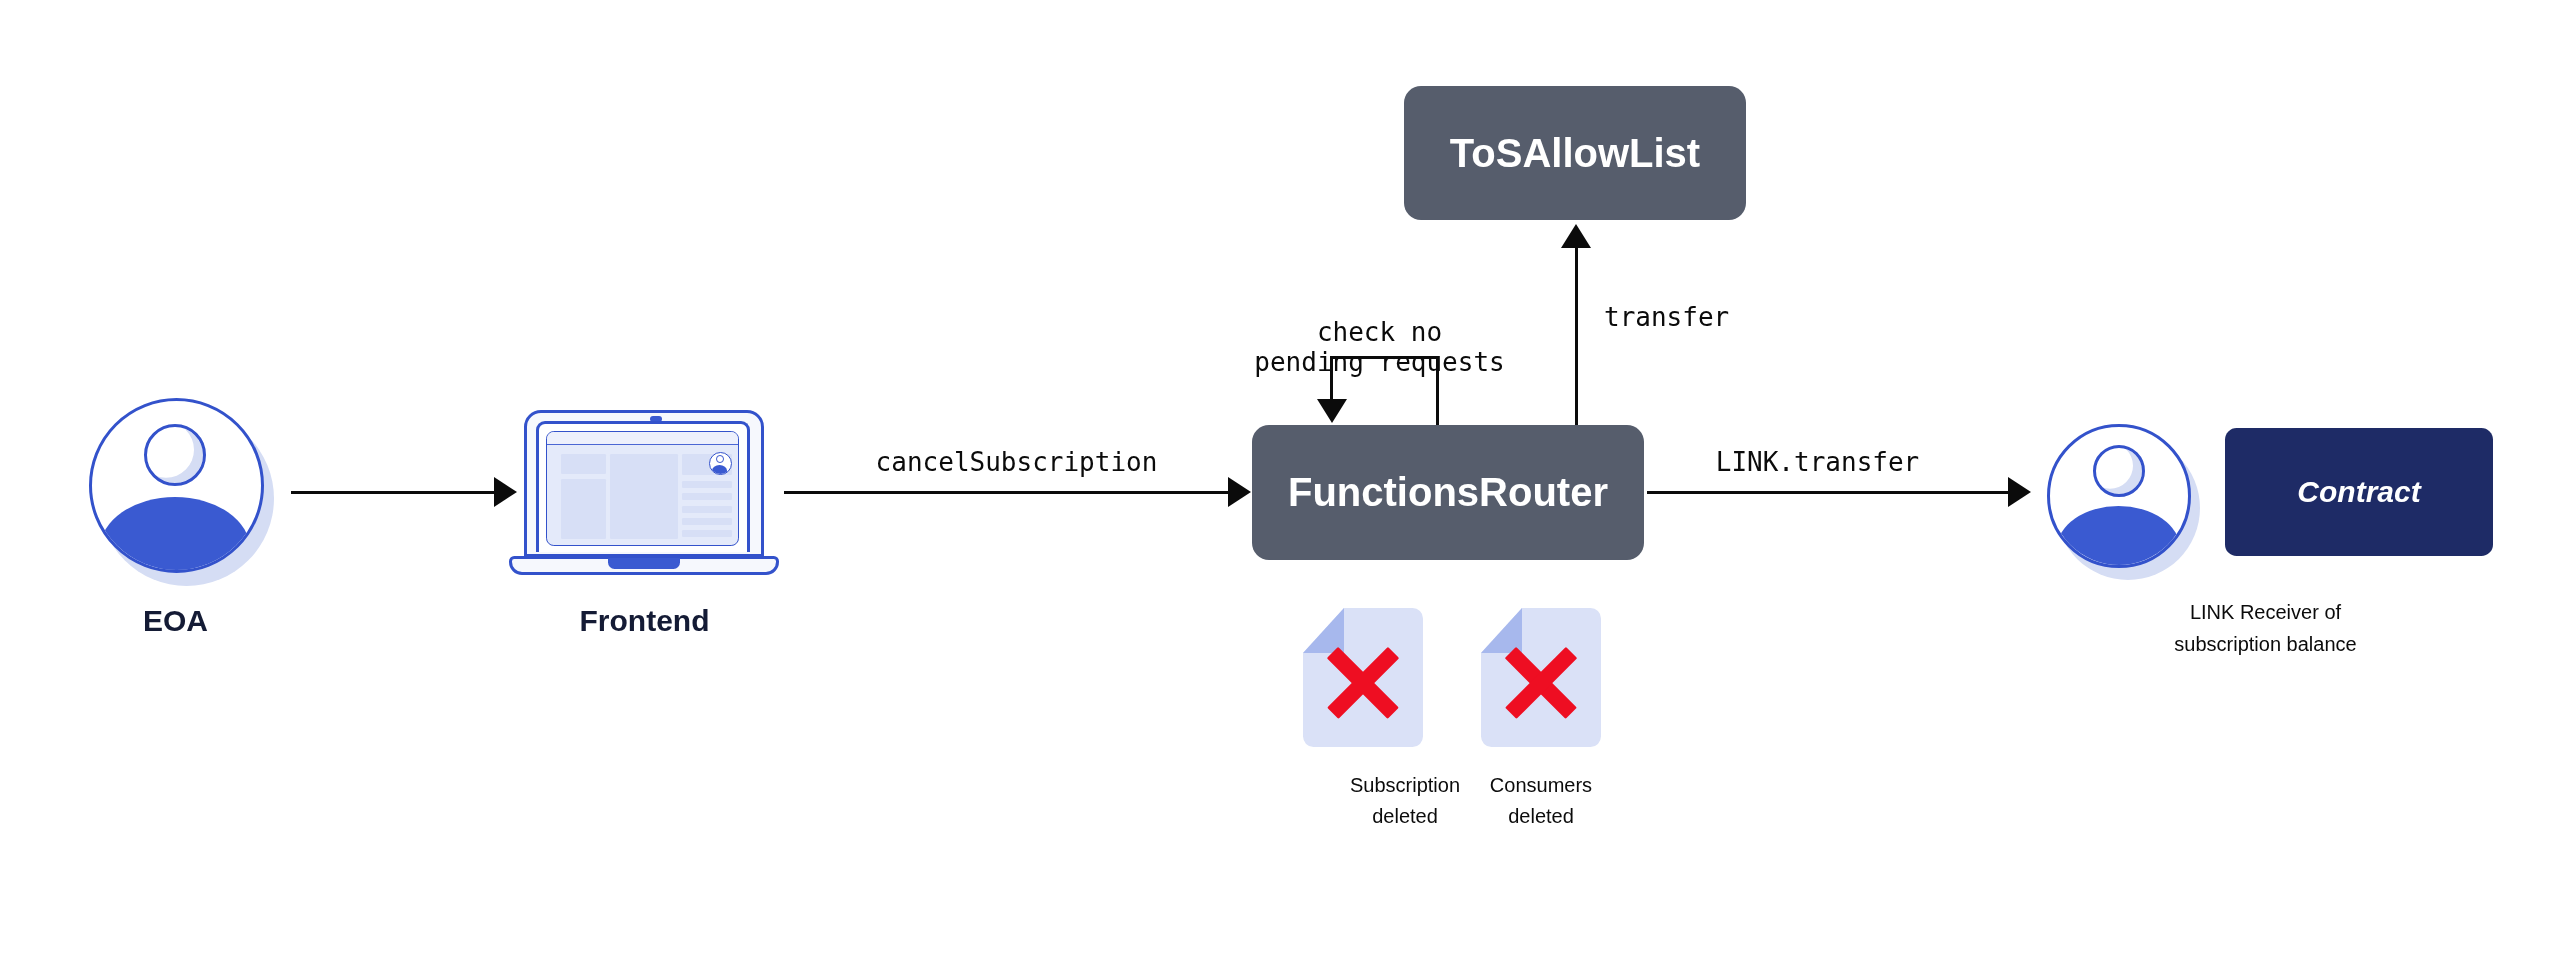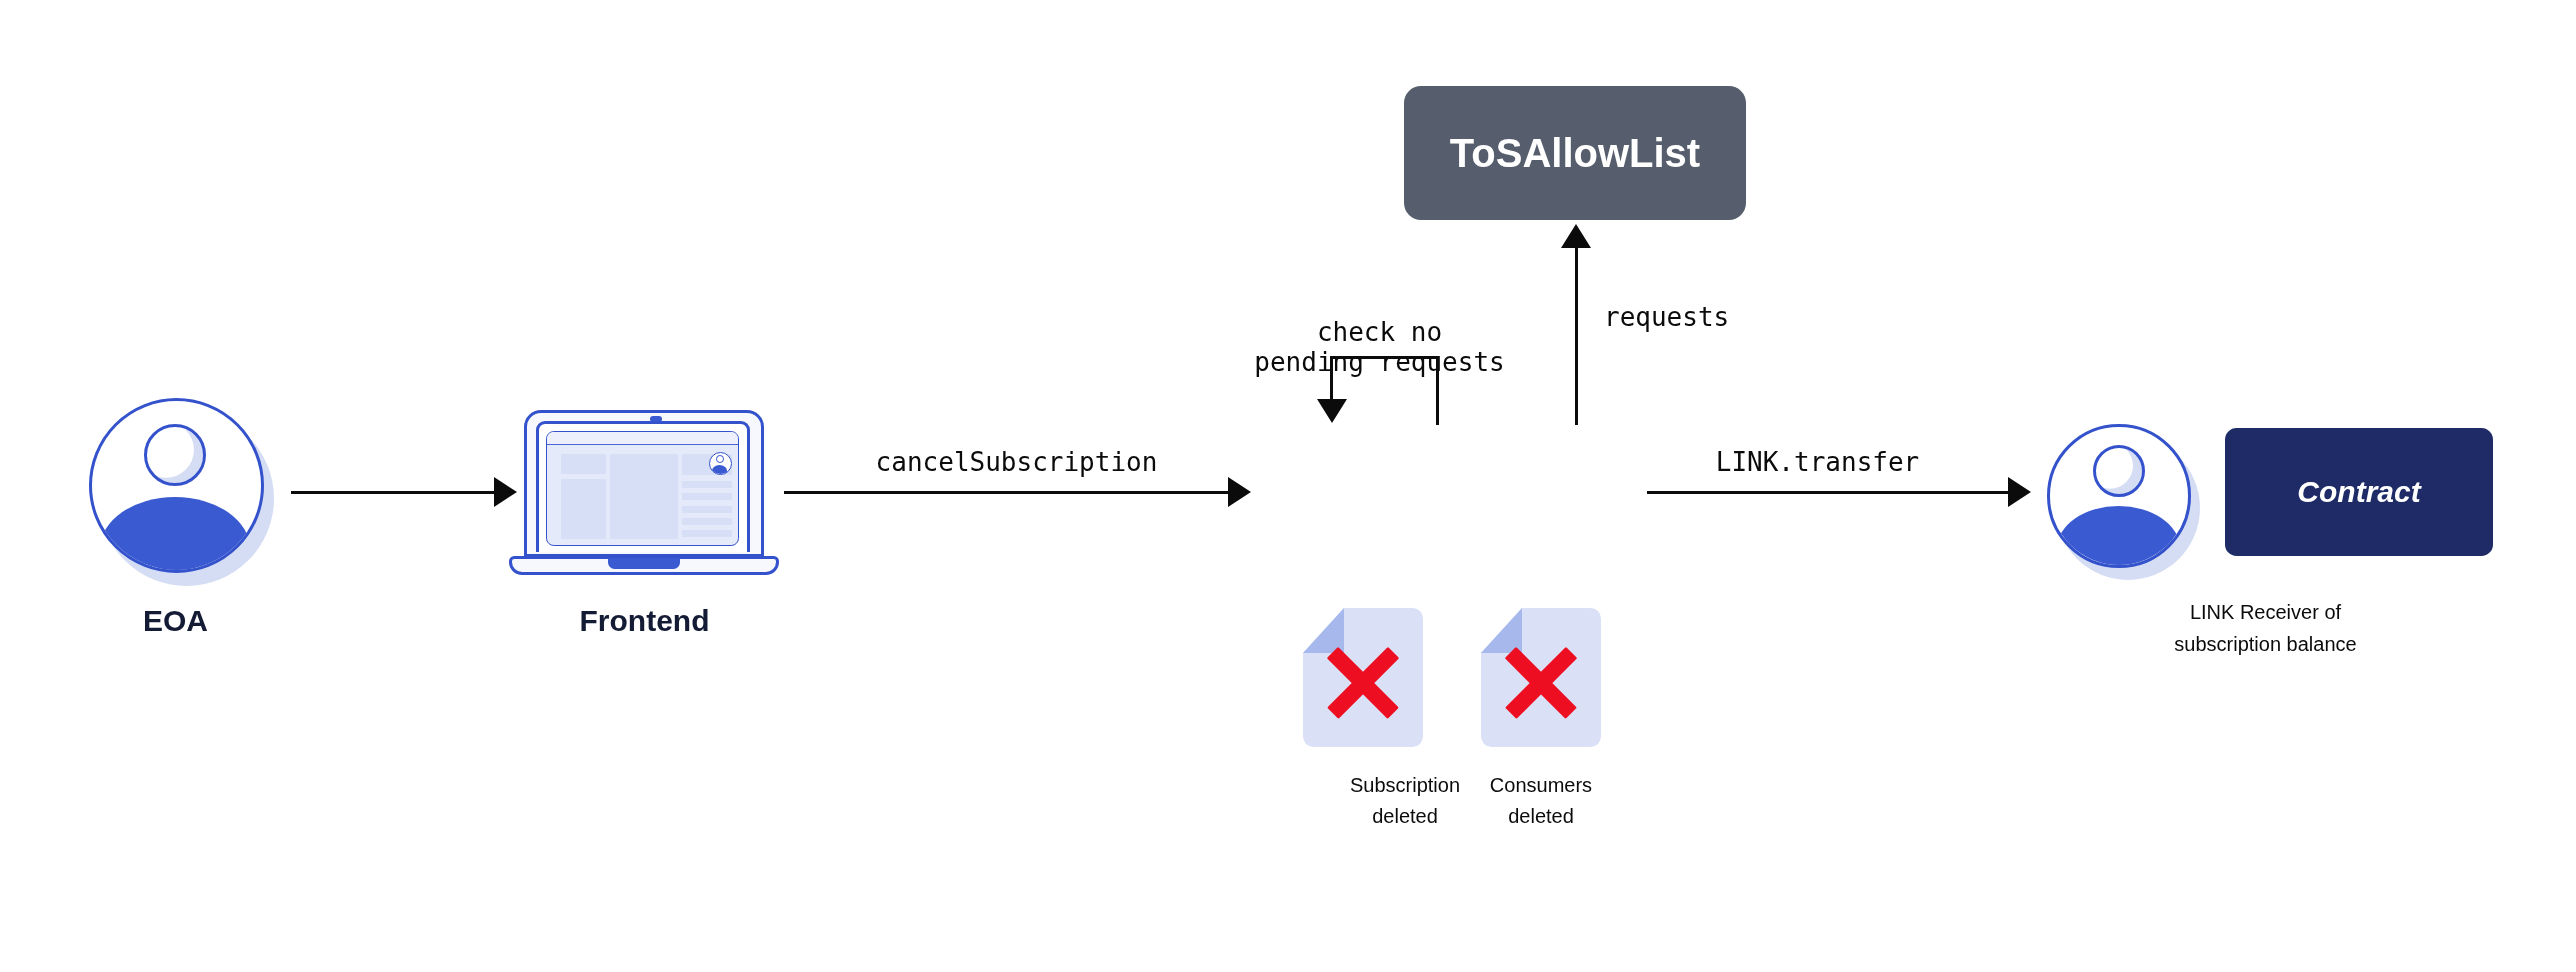--- a/index.html
+++ b/index.html
@@ -118,31 +118,34 @@
     <div class="lap-base">
       <div class="lap-notch"></div>
     </div>
   </div>
   <div class="nodelabel" style="left:554px;top:604px;width:181px;">Frontend</div>
 
   <div class="mono" style="left:855px;top:447px;width:323px;text-align:center;">cancelSubscription</div>
   <div class="hline" style="left:784px;top:491px;width:445px;"></div>
   <div class="head-r" style="left:1228px;top:477px;"></div>
 
+  <div class="nodebox box-slate" style="left:1252px;top:425px;width:392px;height:135px;">
+    <span>FunctionsRouter</span>
+  </div>
 
   <div class="mono" style="left:1218px;top:278px;width:323px;margin-top:39px;">check no
 pending requests</div>
   <div class="vline" style="left:1436px;top:356px;height:69px;"></div>
   <div class="hline" style="left:1330px;top:356px;width:109px;"></div>
   <div class="vline" style="left:1330px;top:356px;height:44px;"></div>
   <div class="head-d" style="left:1317px;top:399px;"></div>
 
   <div class="vline" style="left:1575px;top:247px;height:178px;"></div>
   <div class="head-u" style="left:1561px;top:224px;"></div>
-  <div class="mono" style="left:1604px;top:302px;width:272px;text-align:left;">requests</div>
+  <div class="mono" style="left:1604px;top:302px;width:272px;text-align:left;">transfer</div>
 
   <div class="nodebox box-slate" style="left:1404px;top:86px;width:342px;height:134px;">
     <span>ToSAllowList</span>
   </div>
 
   <div class="mono" style="left:1656px;top:447px;width:323px;">LINK.transfer</div>
   <div class="hline" style="left:1647px;top:491px;width:362px;"></div>
   <div class="head-r" style="left:2008px;top:477px;"></div>
 
   <div class="avatar" style="left:2047px;top:424px;width:144px;height:144px;">

